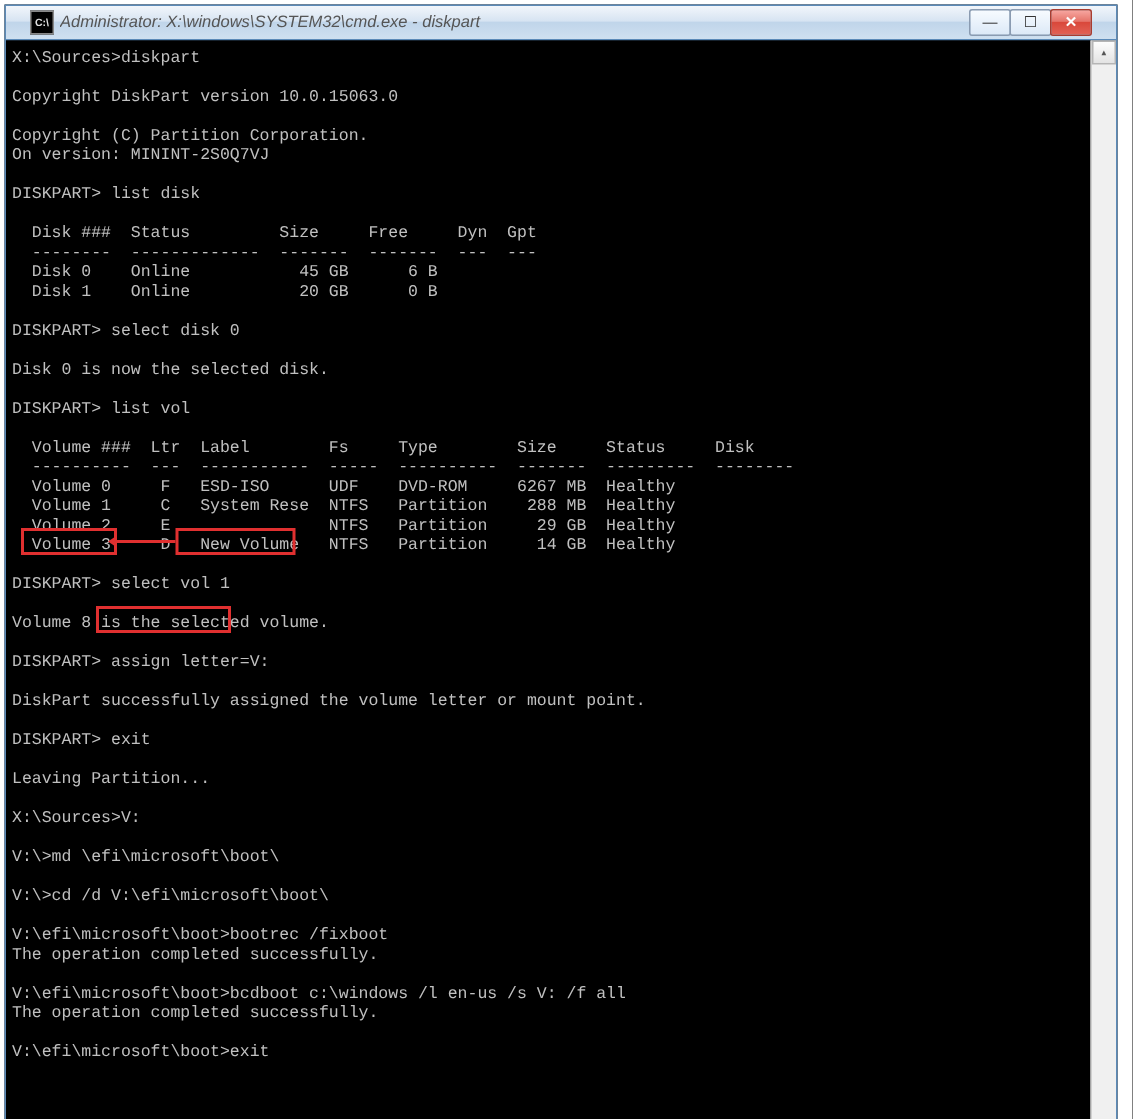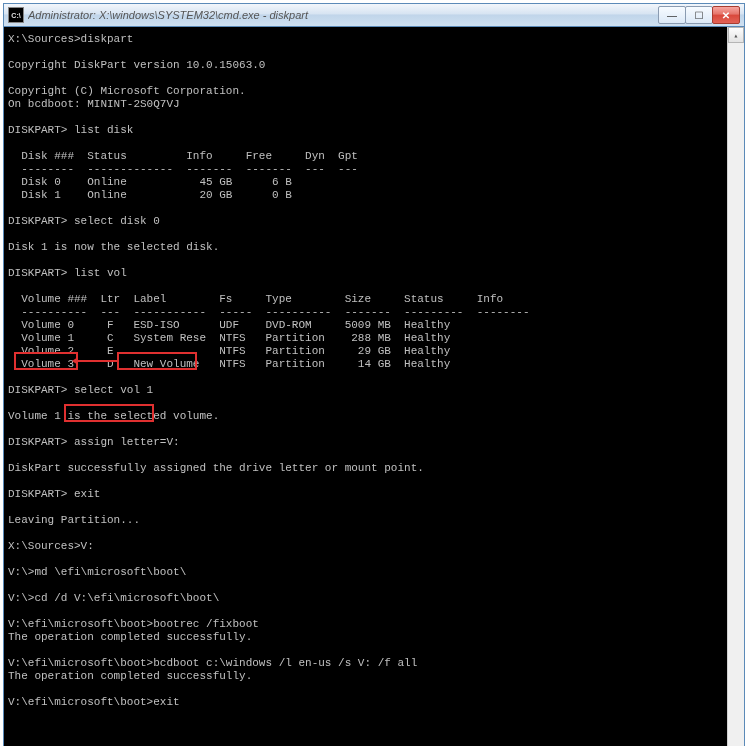--- a/index.html
+++ b/index.html
@@ -16,21 +16,21 @@
     border: 1px solid #5b8ab8;
     background: #000;
     position: relative;
   }
   .titlebar {
     height: 22px;
     background: linear-gradient(to bottom, #f2f6fb 0%, #d7e4f2 45%, #c0d5ea 50%, #cfe0f0 100%);
     border-bottom: 1px solid #5b8ab8;
     display: flex;
     align-items: center;
-    padding: 0 4px;
+    padding: 0 16px;
     font-family: "Segoe UI", Tahoma, sans-serif;
     font-size: 11px;
     color: #555;
   }
   .titlebar .icon {
     width: 14px;
     height: 14px;
     margin-right: 4px;
     background: #000;
     border: 1px solid #888;
@@ -135,50 +135,50 @@
       <div class="winbtn">—</div>
       <div class="winbtn">☐</div>
       <div class="winbtn close">✕</div>
     </div>
   </div>
   <div class="term-wrapper">
     <div class="terminal"><span>X:\Sources&gt;diskpart</span>
 <span></span>
 <span>Copyright DiskPart version 10.0.15063.0</span>
 <span></span>
-<span>Copyright (C) Microsoft Corporation.</span>
-<span>On bcdboot: MININT-2S0Q7VJ</span>
+<span>Copyright (C) Partition Corporation.</span>
+<span>On version: MININT-2S0Q7VJ</span>
 <span></span>
 <span>DISKPART&gt; list disk</span>
 <span></span>
-<span>  Disk ###  Status         Info     Free     Dyn  Gpt</span>
+<span>  Disk ###  Status         Size     Free     Dyn  Gpt</span>
 <span>  --------  -------------  -------  -------  ---  ---</span>
 <span>  Disk 0    Online           45 GB      6 B</span>
 <span>  Disk 1    Online           20 GB      0 B</span>
 <span></span>
 <span>DISKPART&gt; select disk 0</span>
 <span></span>
-<span>Disk 1 is now the selected disk.</span>
+<span>Disk 0 is now the selected disk.</span>
 <span></span>
 <span>DISKPART&gt; list vol</span>
 <span></span>
-<span>  Volume ###  Ltr  Label        Fs     Type        Size     Status     Info</span>
+<span>  Volume ###  Ltr  Label        Fs     Type        Size     Status     Disk</span>
 <span>  ----------  ---  -----------  -----  ----------  -------  ---------  --------</span>
-<span>  Volume 0     F   ESD-ISO      UDF    DVD-ROM     5009 MB  Healthy</span>
+<span>  Volume 0     F   ESD-ISO      UDF    DVD-ROM     6267 MB  Healthy</span>
 <span>  Volume 1     C   System Rese  NTFS   Partition    288 MB  Healthy</span>
 <span>  Volume 2     E                NTFS   Partition     29 GB  Healthy</span>
 <span>  Volume 3     D   New Volume   NTFS   Partition     14 GB  Healthy</span>
 <span></span>
 <span>DISKPART&gt; select vol 1</span>
 <span></span>
-<span>Volume 1 is the selected volume.</span>
+<span>Volume 8 is the selected volume.</span>
 <span></span>
 <span>DISKPART&gt; assign letter=V:</span>
 <span></span>
-<span>DiskPart successfully assigned the drive letter or mount point.</span>
+<span>DiskPart successfully assigned the volume letter or mount point.</span>
 <span></span>
 <span>DISKPART&gt; exit</span>
 <span></span>
 <span>Leaving Partition...</span>
 <span></span>
 <span>X:\Sources&gt;V:</span>
 <span></span>
 <span>V:\&gt;md \efi\microsoft\boot\</span>
 <span></span>
 <span>V:\&gt;cd /d V:\efi\microsoft\boot\</span>

